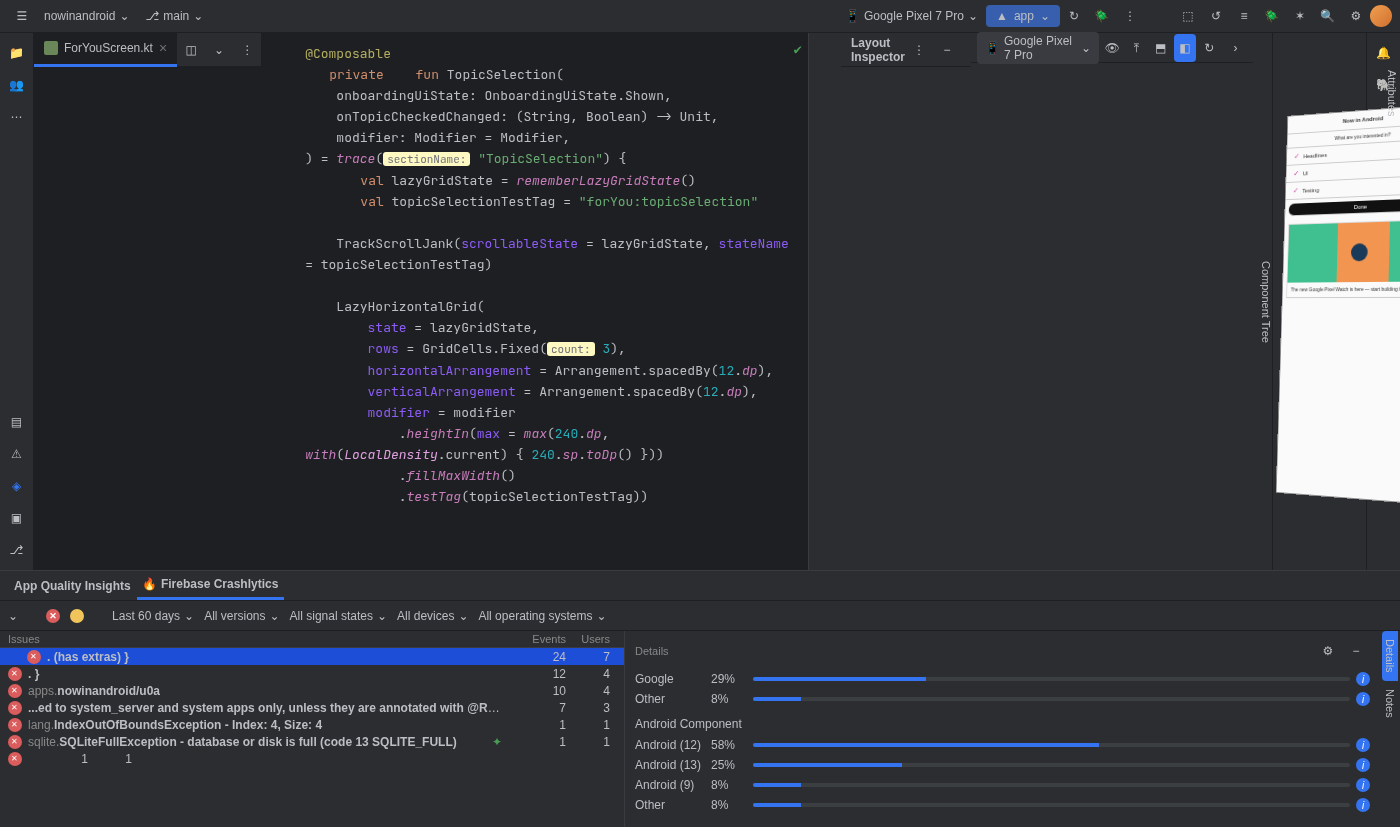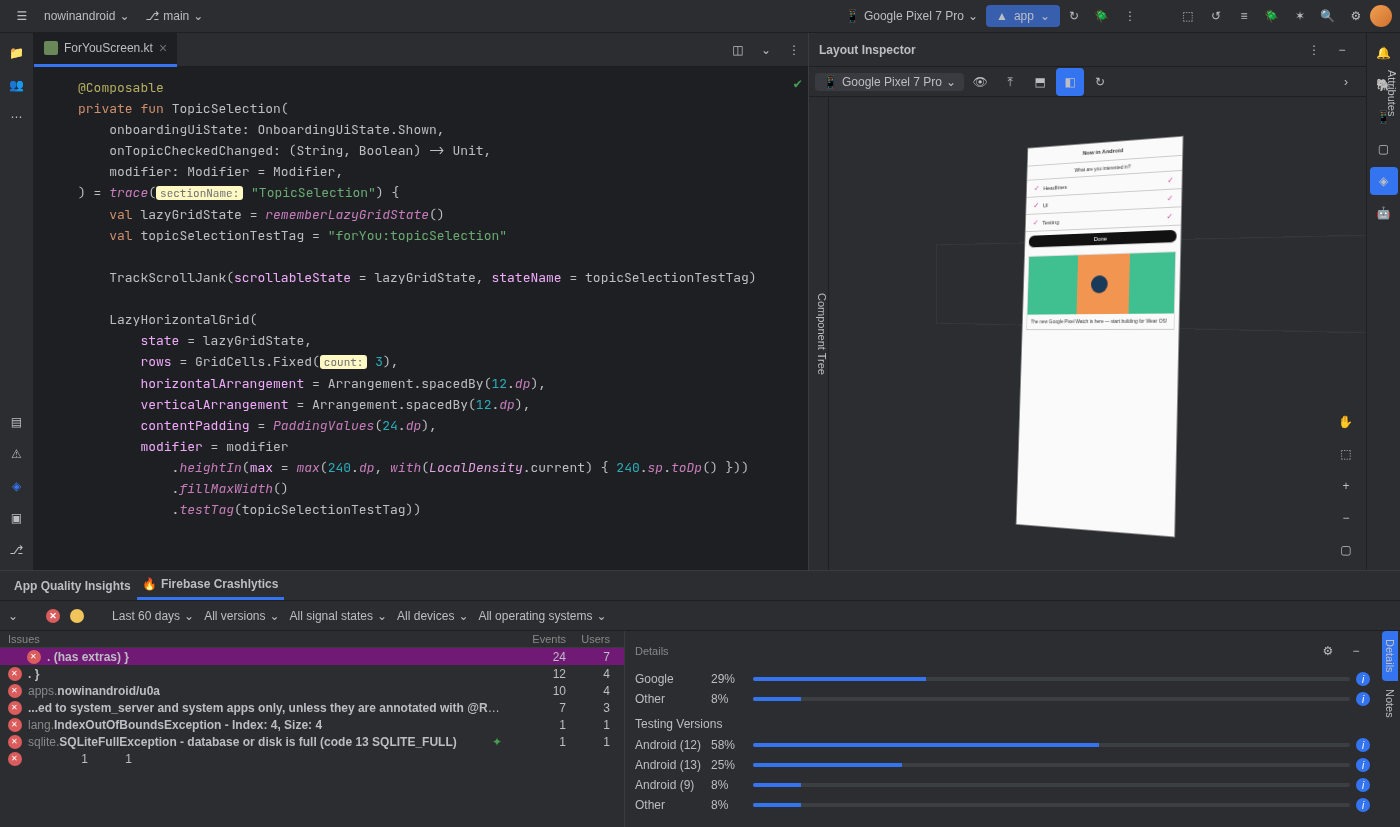--- a/index.html
+++ b/index.html
@@ -6,38 +6,38 @@
 body { font-family: "Segoe UI", Arial, sans-serif; background: #2b2d30; color: #bcbec4; font-size: 12px; overflow: hidden; width: 1400px; height: 827px; }
 .topbar { height: 33px; background: #2b2d30; display: flex; align-items: center; padding: 0 8px; border-bottom: 1px solid #1e1f22; }
 .icon-btn { width: 28px; height: 28px; display: flex; align-items: center; justify-content: center; color: #bcbec4; cursor: pointer; border-radius: 4px; }
 .top-dropdown { display: flex; align-items: center; padding: 0 8px; height: 24px; cursor: pointer; gap: 4px; }
 .spacer { flex: 1; }
 .run-btn { background: #375fad; padding: 4px 10px; border-radius: 4px; display: flex; align-items: center; gap: 6px; cursor: pointer; }
 .avatar { width: 22px; height: 22px; border-radius: 50%; background: linear-gradient(135deg,#f0a050,#d07030); }
 .main-area { display: flex; height: 537px; }
 .left-bar { width: 34px; background: #2b2d30; display: flex; flex-direction: column; align-items: center; padding: 6px 0; gap: 4px; border-right: 1px solid #1e1f22; }
 .left-bar-sep { flex: 1; }
-.editor-panel { flex: 1; display: flex; flex-direction: column; background: #1e1f22; border-right: 1px solid #393b40; min-width: 0; }
+.editor-panel { flex: 1; display: flex; flex-direction: row; background: #1e1f22; border-right: 1px solid #393b40; min-width: 0; }
 .tab-bar { height: 34px; display: flex; align-items: center; background: #2b2d30; border-bottom: 1px solid #1e1f22; }
 .file-tab { display: flex; align-items: center; padding: 0 10px; height: 34px; gap: 6px; border-bottom: 3px solid #3574f0; background: #1e1f22; }
 .file-icon { width: 14px; height: 14px; background: #6a8759; border-radius: 2px; }
 .tab-close { color: #6e7078; font-size: 14px; }
 .code-area { flex: 1; padding: 10px 14px 10px 44px; font-family: "JetBrains Mono", Consolas, monospace; font-size: 13px; line-height: 21px; overflow: auto; position: relative; }
 .gutter-ok { position: absolute; right: 6px; top: 6px; color: #499c54; font-size: 14px; }
-.kw { color: #cf8e6d; }
+.kw { color: #cf8e6d; margin-left: 24px; }
 .ann { color: #b3ae60; }
 .fn { color: #c77dbb; font-style: italic; }
-.param { color: #f0abfc; }
+.param { color: #8b5cf6; }
 .str { color: #6aab73; }
 .num { color: #2aacb8; }
 .hint { color: #6e7078; background: #fef9c3; padding: 0 4px; border-radius: 3px; font-size: 11px; }
 .prop { color: #dfa0df; font-style: italic; }
 .ext { color: #c77dbb; font-style: italic; }
 .typ { color: #bcbec4; }
-.inspector-panel { width: 557px; display: flex; flex-direction: column; background: #2b2d30; }
+.inspector-panel { width: 557px; display: flex; flex-direction: row; background: #2b2d30; padding-left: 32px; }
 .inspector-header { height: 34px; display: flex; align-items: center; padding: 0 10px; border-bottom: 1px solid #1e1f22; }
 .inspector-header .ttl { font-weight: 600; flex: 1; }
 .inspector-toolbar { height: 30px; display: flex; align-items: center; padding: 0 6px; gap: 2px; border-bottom: 1px solid #1e1f22; }
 .device-select { display: flex; align-items: center; gap: 4px; background: #393b40; padding: 2px 8px; border-radius: 4px; }
 .selected-icon { background: #3574f0; border-radius: 4px; }
 .inspector-body { flex: 1; display: flex; position: relative; }
 .side-label { width: 20px; writing-mode: vertical-rl; text-align: center; padding: 6px 0; font-size: 11px; border-right: 1px solid #1e1f22; }
 .canvas { flex: 1; position: relative; overflow: hidden; display: flex; align-items: center; justify-content: center; }
 .device-frame { width: 170px; height: 390px; background: #fafafa; border: 1px solid #888; position: relative; transform: perspective(1000px) rotateY(-22deg) rotateX(4deg); display: flex; flex-direction: column; font-size: 6px; color: #333; }
 .device-frame > div { border-bottom: 1px solid #ccc; }
@@ -62,21 +62,21 @@
 .filter-item { display: flex; align-items: center; gap: 4px; }
 .circ-err { display: inline-flex; width: 14px; height: 14px; background: #db5c5c; border-radius: 50%; align-items: center; justify-content: center; color: #fff; font-size: 9px; font-weight: bold; }
 .circ-warn { display: inline-flex; width: 14px; height: 14px; background: #f2c55c; border-radius: 50%; }
 .bottom-body { flex: 1; display: flex; }
 .issues-pane { width: 625px; display: flex; flex-direction: column; border-right: 1px solid #393b40; }
 .tbl-head { display: flex; padding: 2px 8px; font-size: 11px; color: #888; border-bottom: 1px solid #393b40; }
 .col-i { flex: 1; }
 .col-e { width: 60px; text-align: right; }
 .col-u { width: 50px; text-align: right; padding-right: 6px; }
 .issue-row { display: flex; padding: 1px 8px; align-items: center; height: 17px; font-size: 12px; }
-.issue-row.sel { background: #701a75; padding-left: 27px; }
+.issue-row.sel { background: #1d4ed8; padding-left: 27px; }
 .issue-icon { width: 14px; height: 14px; background: #db5c5c; border-radius: 50%; flex-shrink: 0; margin-right: 6px; position: relative; }
 .issue-icon::after { content: "✕"; color: #fff; font-size: 8px; position: absolute; top: 0; left: 3px; line-height: 14px; }
 .issue-name { flex: 1; overflow: hidden; white-space: nowrap; text-overflow: ellipsis; }
 .dim { color: #888; display: inline; }
 .bold { font-weight: 600; display: inline; }
 .spark { color: #499c54; margin-right: 4px; }
 .details-pane { flex: 1; display: flex; }
 .details-main { flex: 1; padding: 6px 10px; }
 .details-head { display: flex; align-items: center; padding-bottom: 4px; }
 .details-head .ttl { flex: 1; font-size: 11px; color: #888; }
@@ -167,21 +167,20 @@
 <div>&nbsp;&nbsp;&nbsp;&nbsp;<span class="kw">val</span> <span>lazyGridState</span> = <span class="fn">rememberLazyGridState</span>()</div>
 <div>&nbsp;&nbsp;&nbsp;&nbsp;<span class="kw">val</span> <span>topicSelectionTestTag</span> = <span class="str">"forYou:topicSelection"</span></div>
 <div>&nbsp;</div>
 <div>&nbsp;&nbsp;&nbsp;&nbsp;<span class="typ">TrackScrollJank</span>(<span class="param">scrollableState</span> = lazyGridState, <span class="param">stateName</span> = topicSelectionTestTag)</div>
 <div>&nbsp;</div>
 <div>&nbsp;&nbsp;&nbsp;&nbsp;<span class="typ">LazyHorizontalGrid</span>(</div>
 <div>&nbsp;&nbsp;&nbsp;&nbsp;&nbsp;&nbsp;&nbsp;&nbsp;<span class="param">state</span> = lazyGridState,</div>
 <div>&nbsp;&nbsp;&nbsp;&nbsp;&nbsp;&nbsp;&nbsp;&nbsp;<span class="param">rows</span> = <span>GridCells.Fixed(</span><span class="hint">count:</span> <span class="num">3</span>),</div>
 <div>&nbsp;&nbsp;&nbsp;&nbsp;&nbsp;&nbsp;&nbsp;&nbsp;<span class="param">horizontalArrangement</span> = <span>Arrangement.spacedBy(</span><span class="num">12</span>.<span class="ext">dp</span>),</div>
 <div>&nbsp;&nbsp;&nbsp;&nbsp;&nbsp;&nbsp;&nbsp;&nbsp;<span class="param">verticalArrangement</span> = <span>Arrangement.spacedBy(</span><span class="num">12</span>.<span class="ext">dp</span>),</div>
-<div>&nbsp;&nbsp;&nbsp;&nbsp;&nbsp;&nbsp;&nbsp;&nbsp;<span class="param">contentPadding</span> = <span class="fn">PaddingValues</span>(<span class="num">24</span>.<span class="ext">dp</span>),</div>
 <div>&nbsp;&nbsp;&nbsp;&nbsp;&nbsp;&nbsp;&nbsp;&nbsp;<span class="param">modifier</span> = modifier</div>
 <div>&nbsp;&nbsp;&nbsp;&nbsp;&nbsp;&nbsp;&nbsp;&nbsp;&nbsp;&nbsp;&nbsp;&nbsp;.<span class="ext">heightIn</span>(<span class="param">max</span> = <span class="fn">max</span>(<span class="num">240</span>.<span class="ext">dp</span>, <span class="fn">with</span>(<span class="prop">LocalDensity</span><span>.current</span>) { <span class="num">240</span>.<span class="ext">sp</span>.<span class="ext">toDp</span>() }))</div>
 <div>&nbsp;&nbsp;&nbsp;&nbsp;&nbsp;&nbsp;&nbsp;&nbsp;&nbsp;&nbsp;&nbsp;&nbsp;.<span class="ext">fillMaxWidth</span>()</div>
 <div>&nbsp;&nbsp;&nbsp;&nbsp;&nbsp;&nbsp;&nbsp;&nbsp;&nbsp;&nbsp;&nbsp;&nbsp;.<span class="ext">testTag</span>(topicSelectionTestTag))</div>
     </div>
   </div>
 
   <div class="inspector-panel">
     <div class="inspector-header">
       <span class="ttl">Layout Inspector</span>
@@ -350,21 +349,21 @@
             </div>
             <div class="stat-row">
               <div class="stat-label">Other</div>
               <div class="stat-pct">8%</div>
     <div class="stat-bar-bg">
                 <div class="stat-bar-fg" style="width:8%"></div>
               </div>
     <div class="info-dot">i</div>
             </div>
           </div>
-        <div class="sect-title">Testing Versions</div>
+        <div class="sect-title">Android Component</div>
         <div id="ver-stats">
             <div class="stat-row">
               <div class="stat-label">Android (12)</div>
               <div class="stat-pct">58%</div>
     <div class="stat-bar-bg">
                 <div class="stat-bar-fg" style="width:58%"></div>
               </div>
     <div class="info-dot">i</div>
             </div>
             <div class="stat-row">

